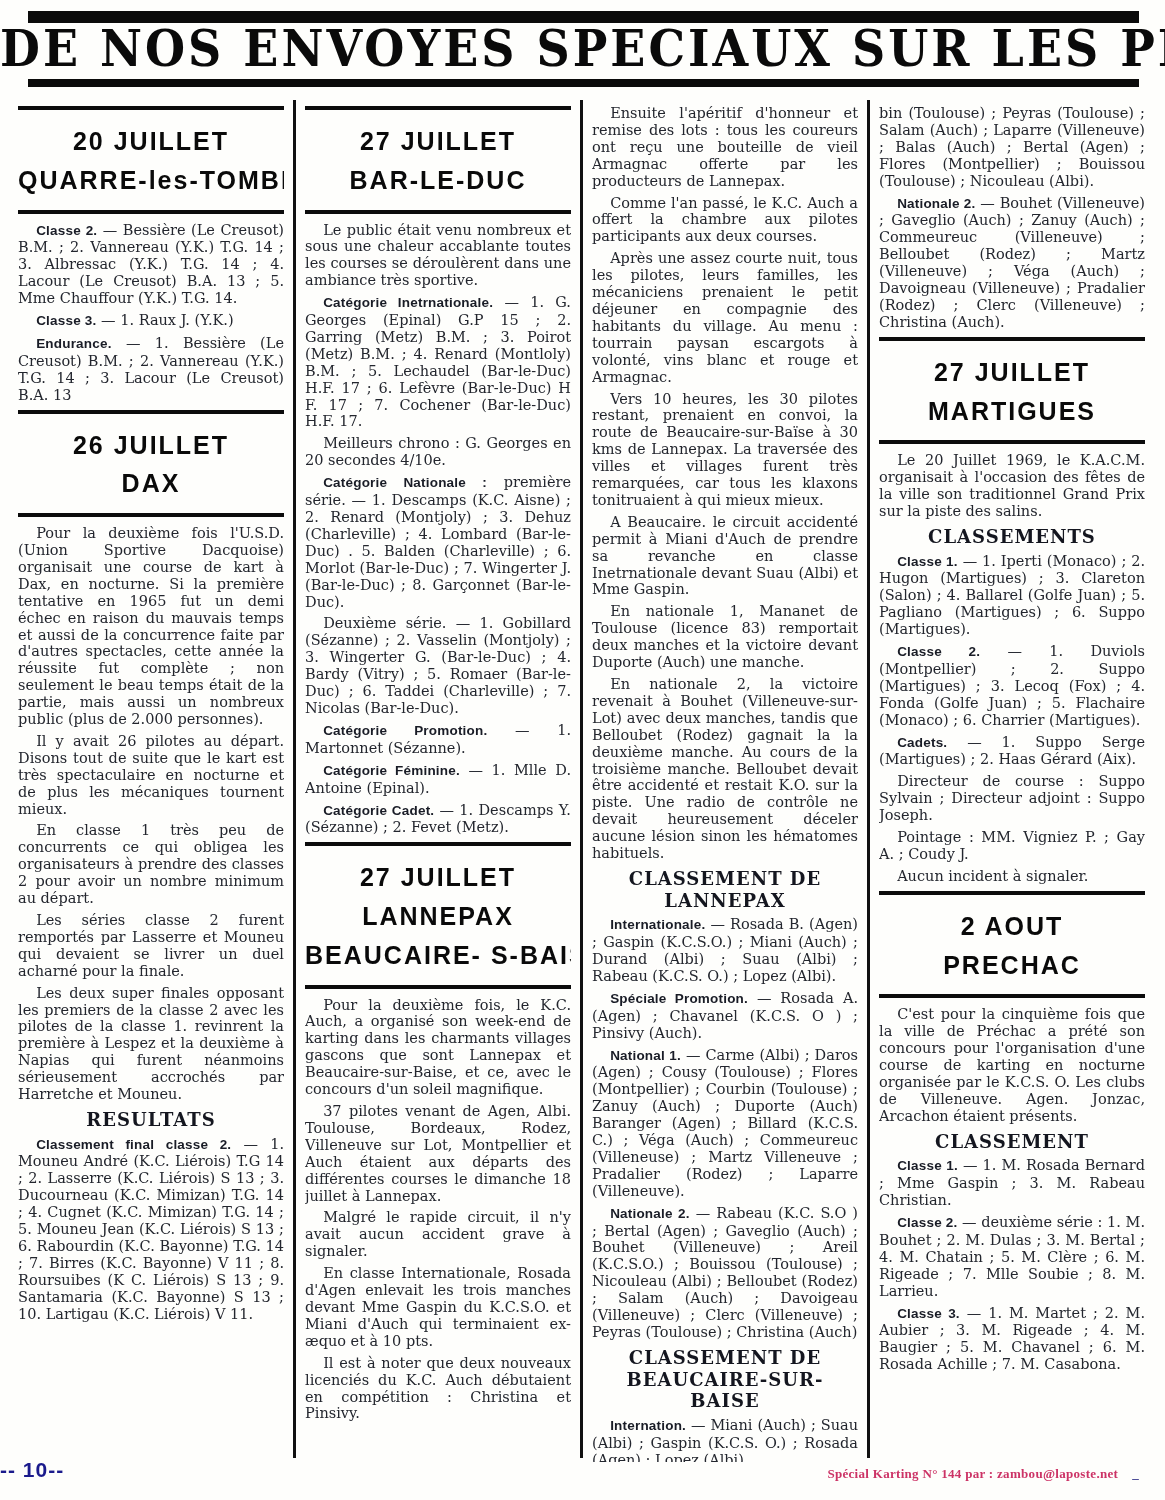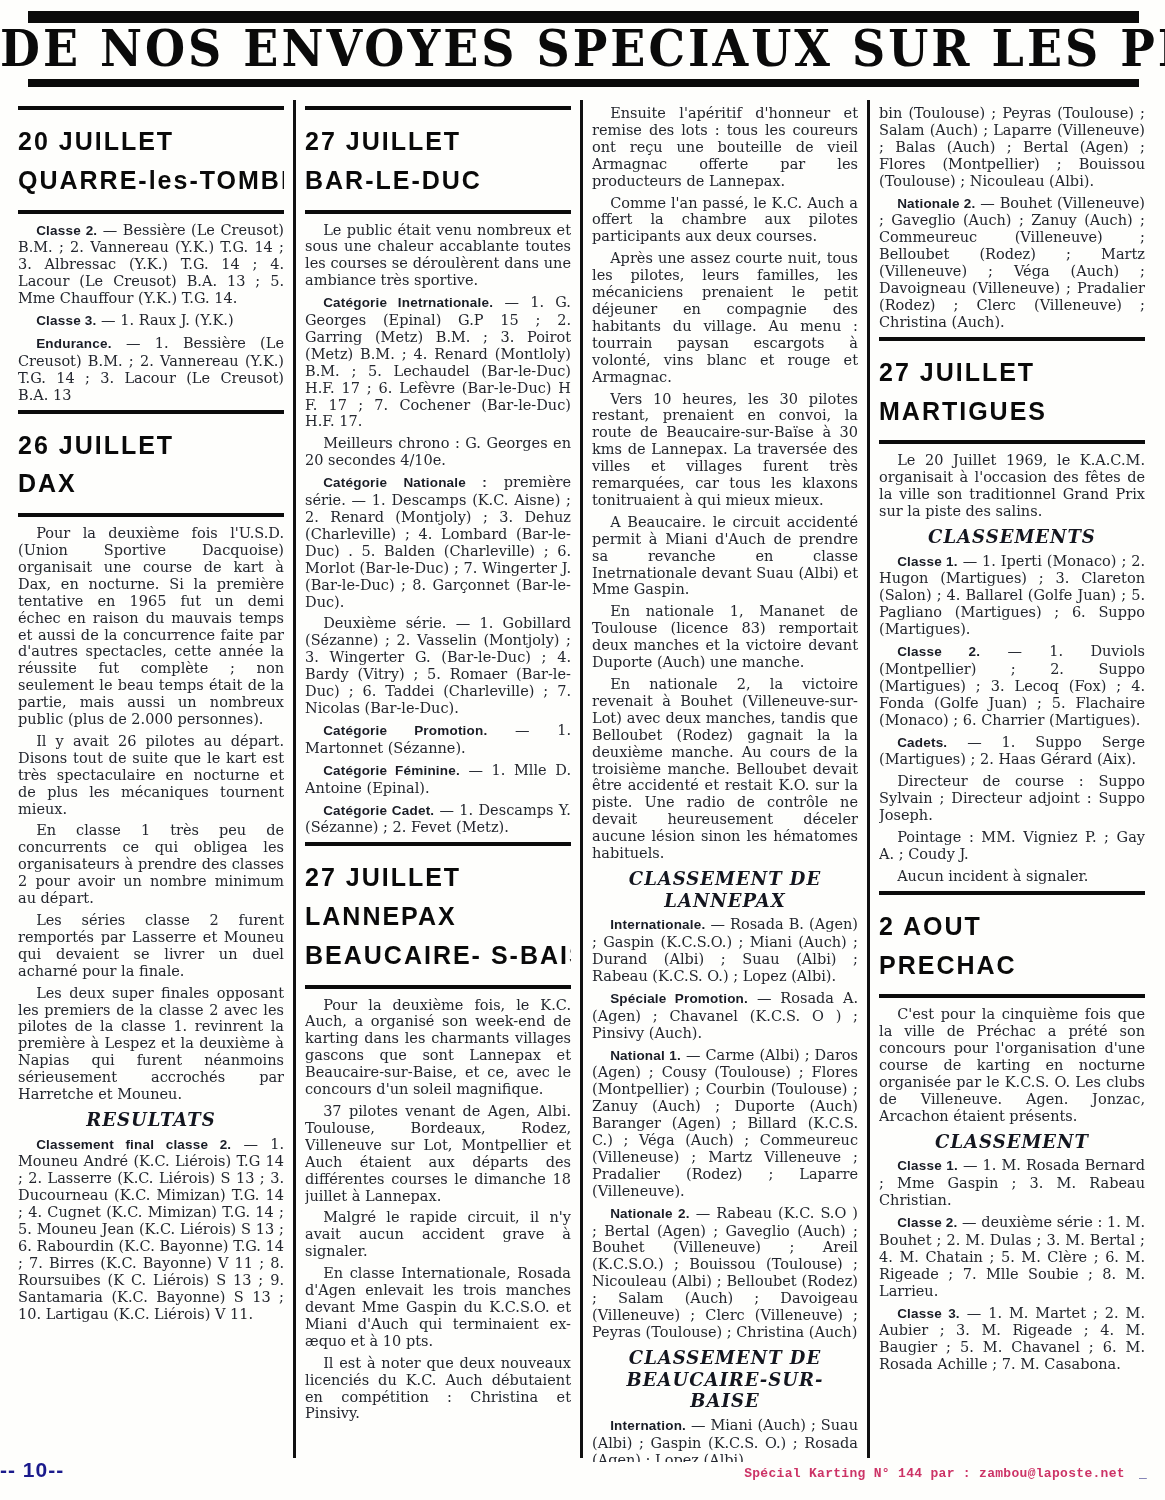--- a/index.html
+++ b/index.html
@@ -18,43 +18,43 @@
   .cols{
     position:absolute;left:18px;top:100px;display:flex;align-items:stretch;
   }
   .col{
     width:266px;height:1362px;overflow:hidden;
     font-size:14.5px;line-height:16.9px;text-align:justify;
   }
   .col-sep{width:3px;height:1358px;background:#111;margin:0 9px;}
   .section-head{
     border-top:4px solid #0c0c0c;border-bottom:4px solid #0c0c0c;
-    font-family:"Liberation Sans", sans-serif;font-weight:bold;
+    text-align:center;font-family:"Liberation Sans", sans-serif;font-weight:bold;
     font-size:25px;letter-spacing:2px;color:#0a0a0a;
     padding:12px 0 10px 0;margin:6px 0 8px 0;line-height:1.55;
   }
   .section-head .hline{white-space:nowrap;}
   .sub-head{
     text-align:center;font-family:"DejaVu Serif", serif;font-weight:bold;
-    font-size:18px;letter-spacing:1px;color:#14161f;margin:6px 0 4px 0;line-height:1.2;font-style:italic;
+    font-size:18px;letter-spacing:1px;color:#14161f;margin:6px 0 4px 0;line-height:1.2;
   }
   .para{margin:5px 0;text-indent:1.25em;}
   .para.noindent{text-indent:0;}
   .para .lead{
     font-family:"Liberation Sans", sans-serif;font-weight:bold;font-size:13.5px;
     letter-spacing:0.2px;color:#191c26;
   }
   .page-num{
     position:absolute;left:0;right:0;top:1458px;text-align:left;
     font-family:"Liberation Sans", sans-serif;font-weight:bold;font-size:21px;
     color:#1a1a8c;letter-spacing:1px;
   }
   .credit{
-    position:absolute;right:18px;top:1466px;
-    font-family:Liberation Mono, monospace;font-weight:bold;font-size:13px;
+    position:absolute;right:26px;top:1466px;
+    font-family:Liberation Serif, serif;font-weight:bold;font-size:13px;
     color:#cc3366;letter-spacing:0.3px;
   }
   .credit .trail{color:#3a3a8c;margin-left:14px;}
 </style>
 </head>
 <body>
 
 <div class="page">
   <div class="top-bar"></div>
   <div class="main-title">DE NOS ENVOYES SPECIAUX SUR LES PISTES</div>

